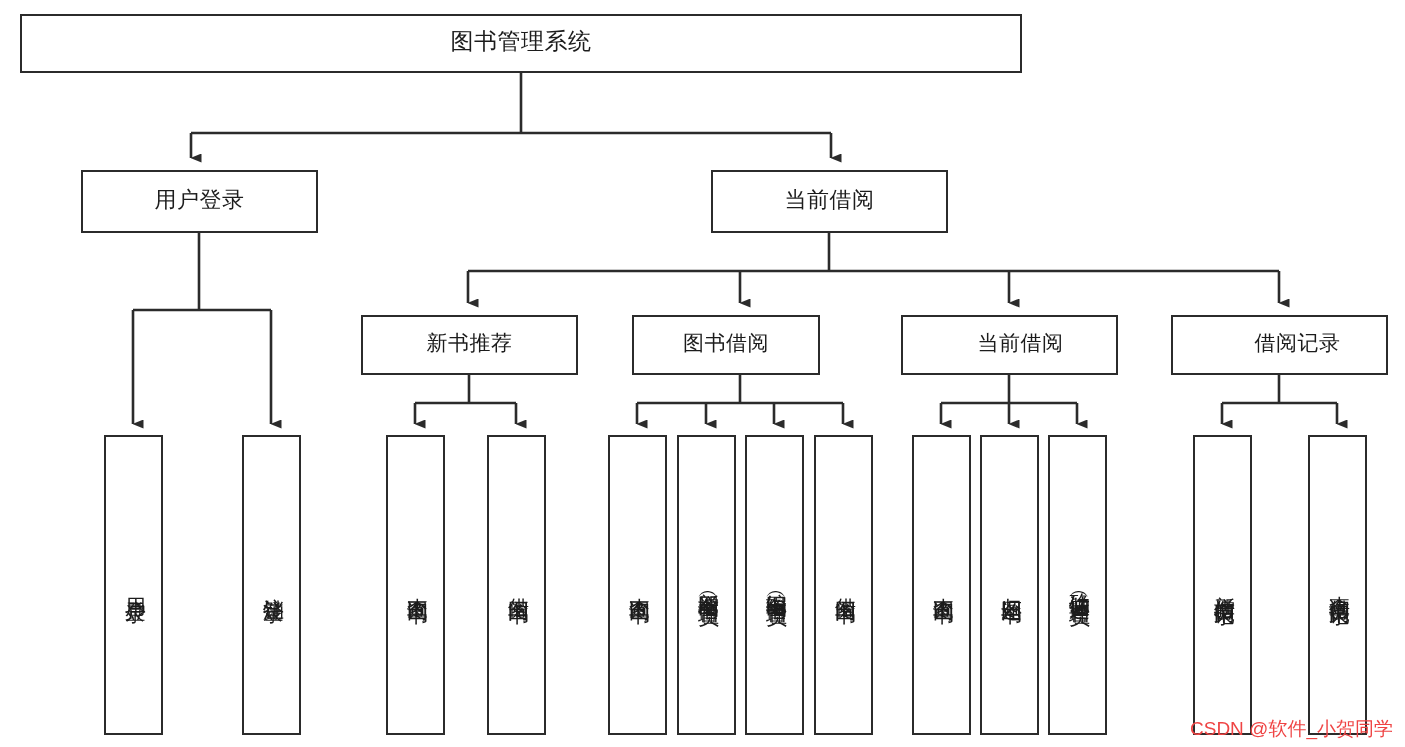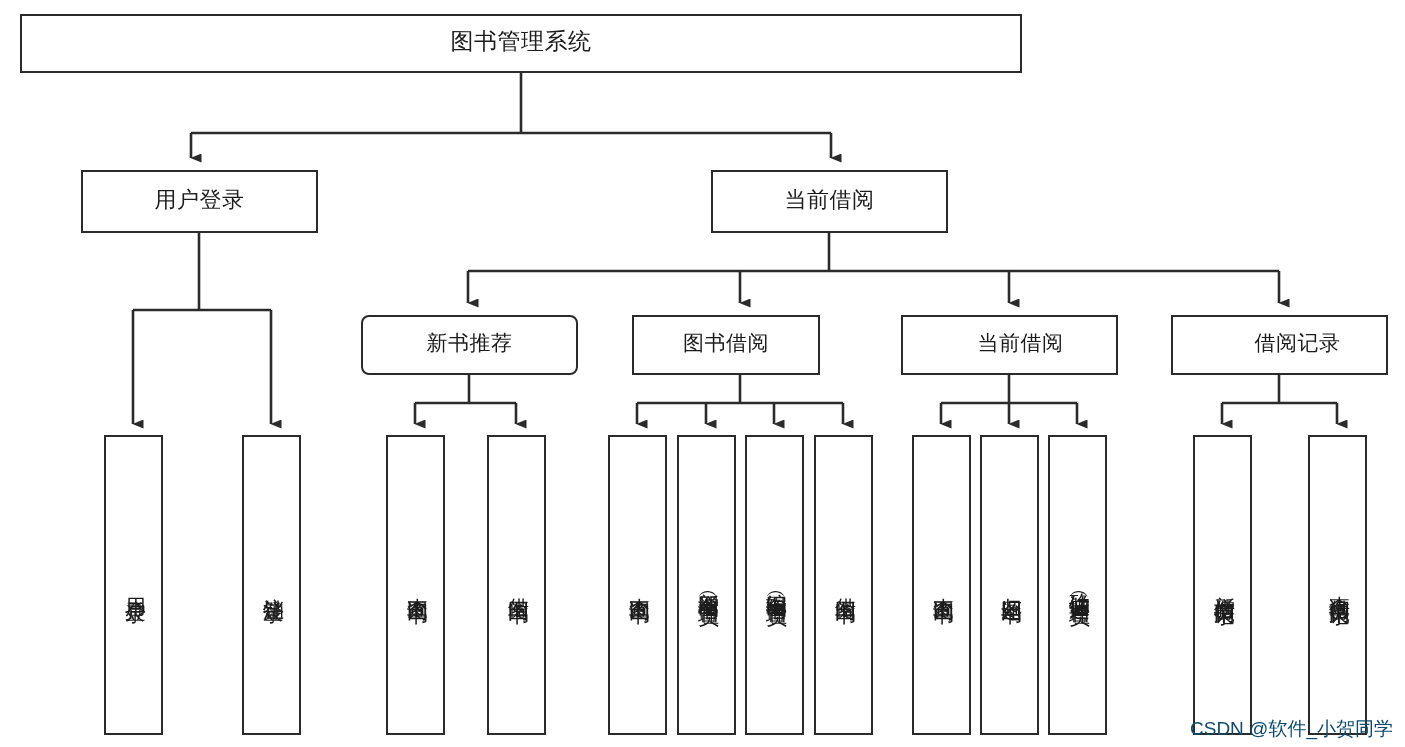--- a/index.html
+++ b/index.html
@@ -62,21 +62,21 @@
     text-orientation: upright;
     font-size: 21px;
     line-height: 1.14;
     letter-spacing: 2px;
     white-space: pre;
     max-height: 100%;
   }
   .watermark {
     position: absolute;
     font-size: 19px;
-    color: #0c4a6e;
+    color: #ef4444;
     white-space: nowrap;
     z-index: 5;
     font-family: "Liberation Sans", "DejaVu Sans", sans-serif;
   }
 </style>
 </head>
 <body>
 
 <div id="diagram-root">
 
@@ -134,21 +134,21 @@
     <span class="label">图书管理系统</span>
   </div>
 
   <div class="node node-l2" style="left:81px; top:170px; width:237px; height:63px;">
     <span class="label">用户登录</span>
   </div>
   <div class="node node-l2" style="left:711px; top:170px; width:237px; height:63px;">
     <span class="label">当前借阅</span>
   </div>
 
-  <div class="node node-l3" style="left:361px; top:315px; width:217px; height:60px;border-radius:8px;">
+  <div class="node node-l3" style="left:361px; top:315px; width:217px; height:60px;">
     <span class="label">新书推荐</span>
   </div>
   <div class="node node-l3" style="left:632px; top:315px; width:188px; height:60px;">
     <span class="label">图书借阅</span>
   </div>
   <div class="node node-l3" style="left:901px; top:315px; width:217px; height:60px;padding-left:22px;">
     <span class="label">当前借阅</span>
   </div>
   <div class="node node-l3" style="left:1171px; top:315px; width:217px; height:60px;padding-left:36px;">
     <span class="label">借阅记录</span>

